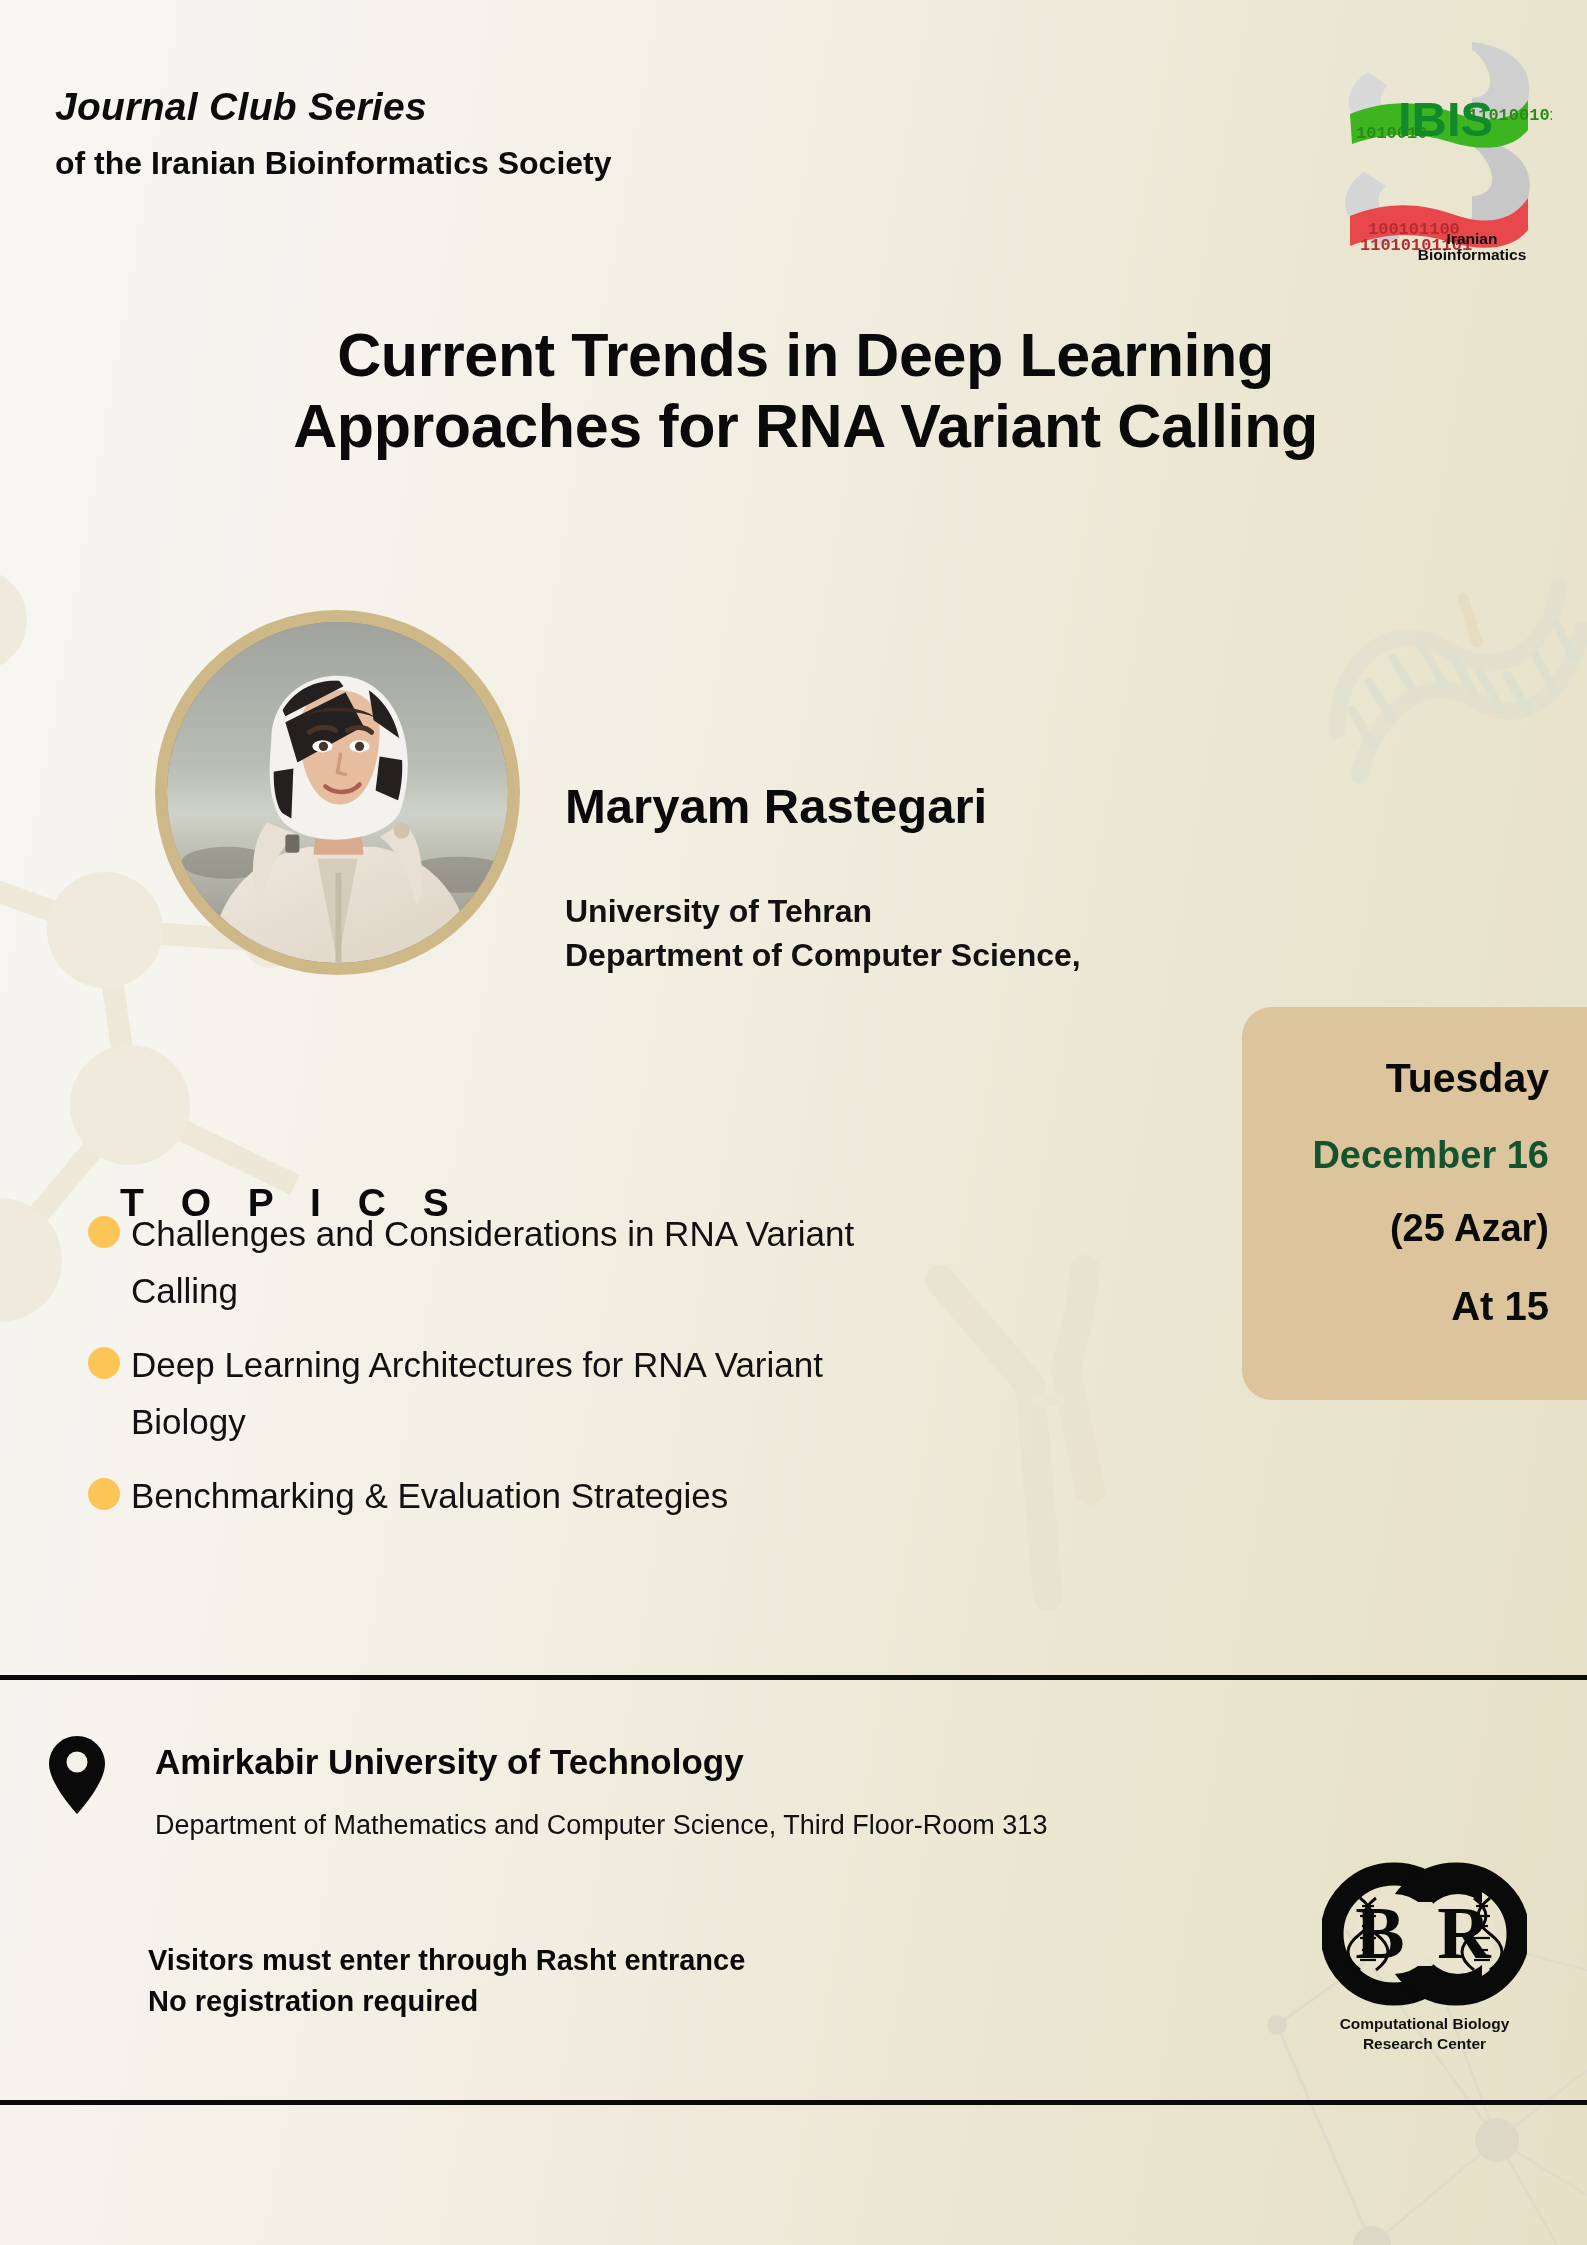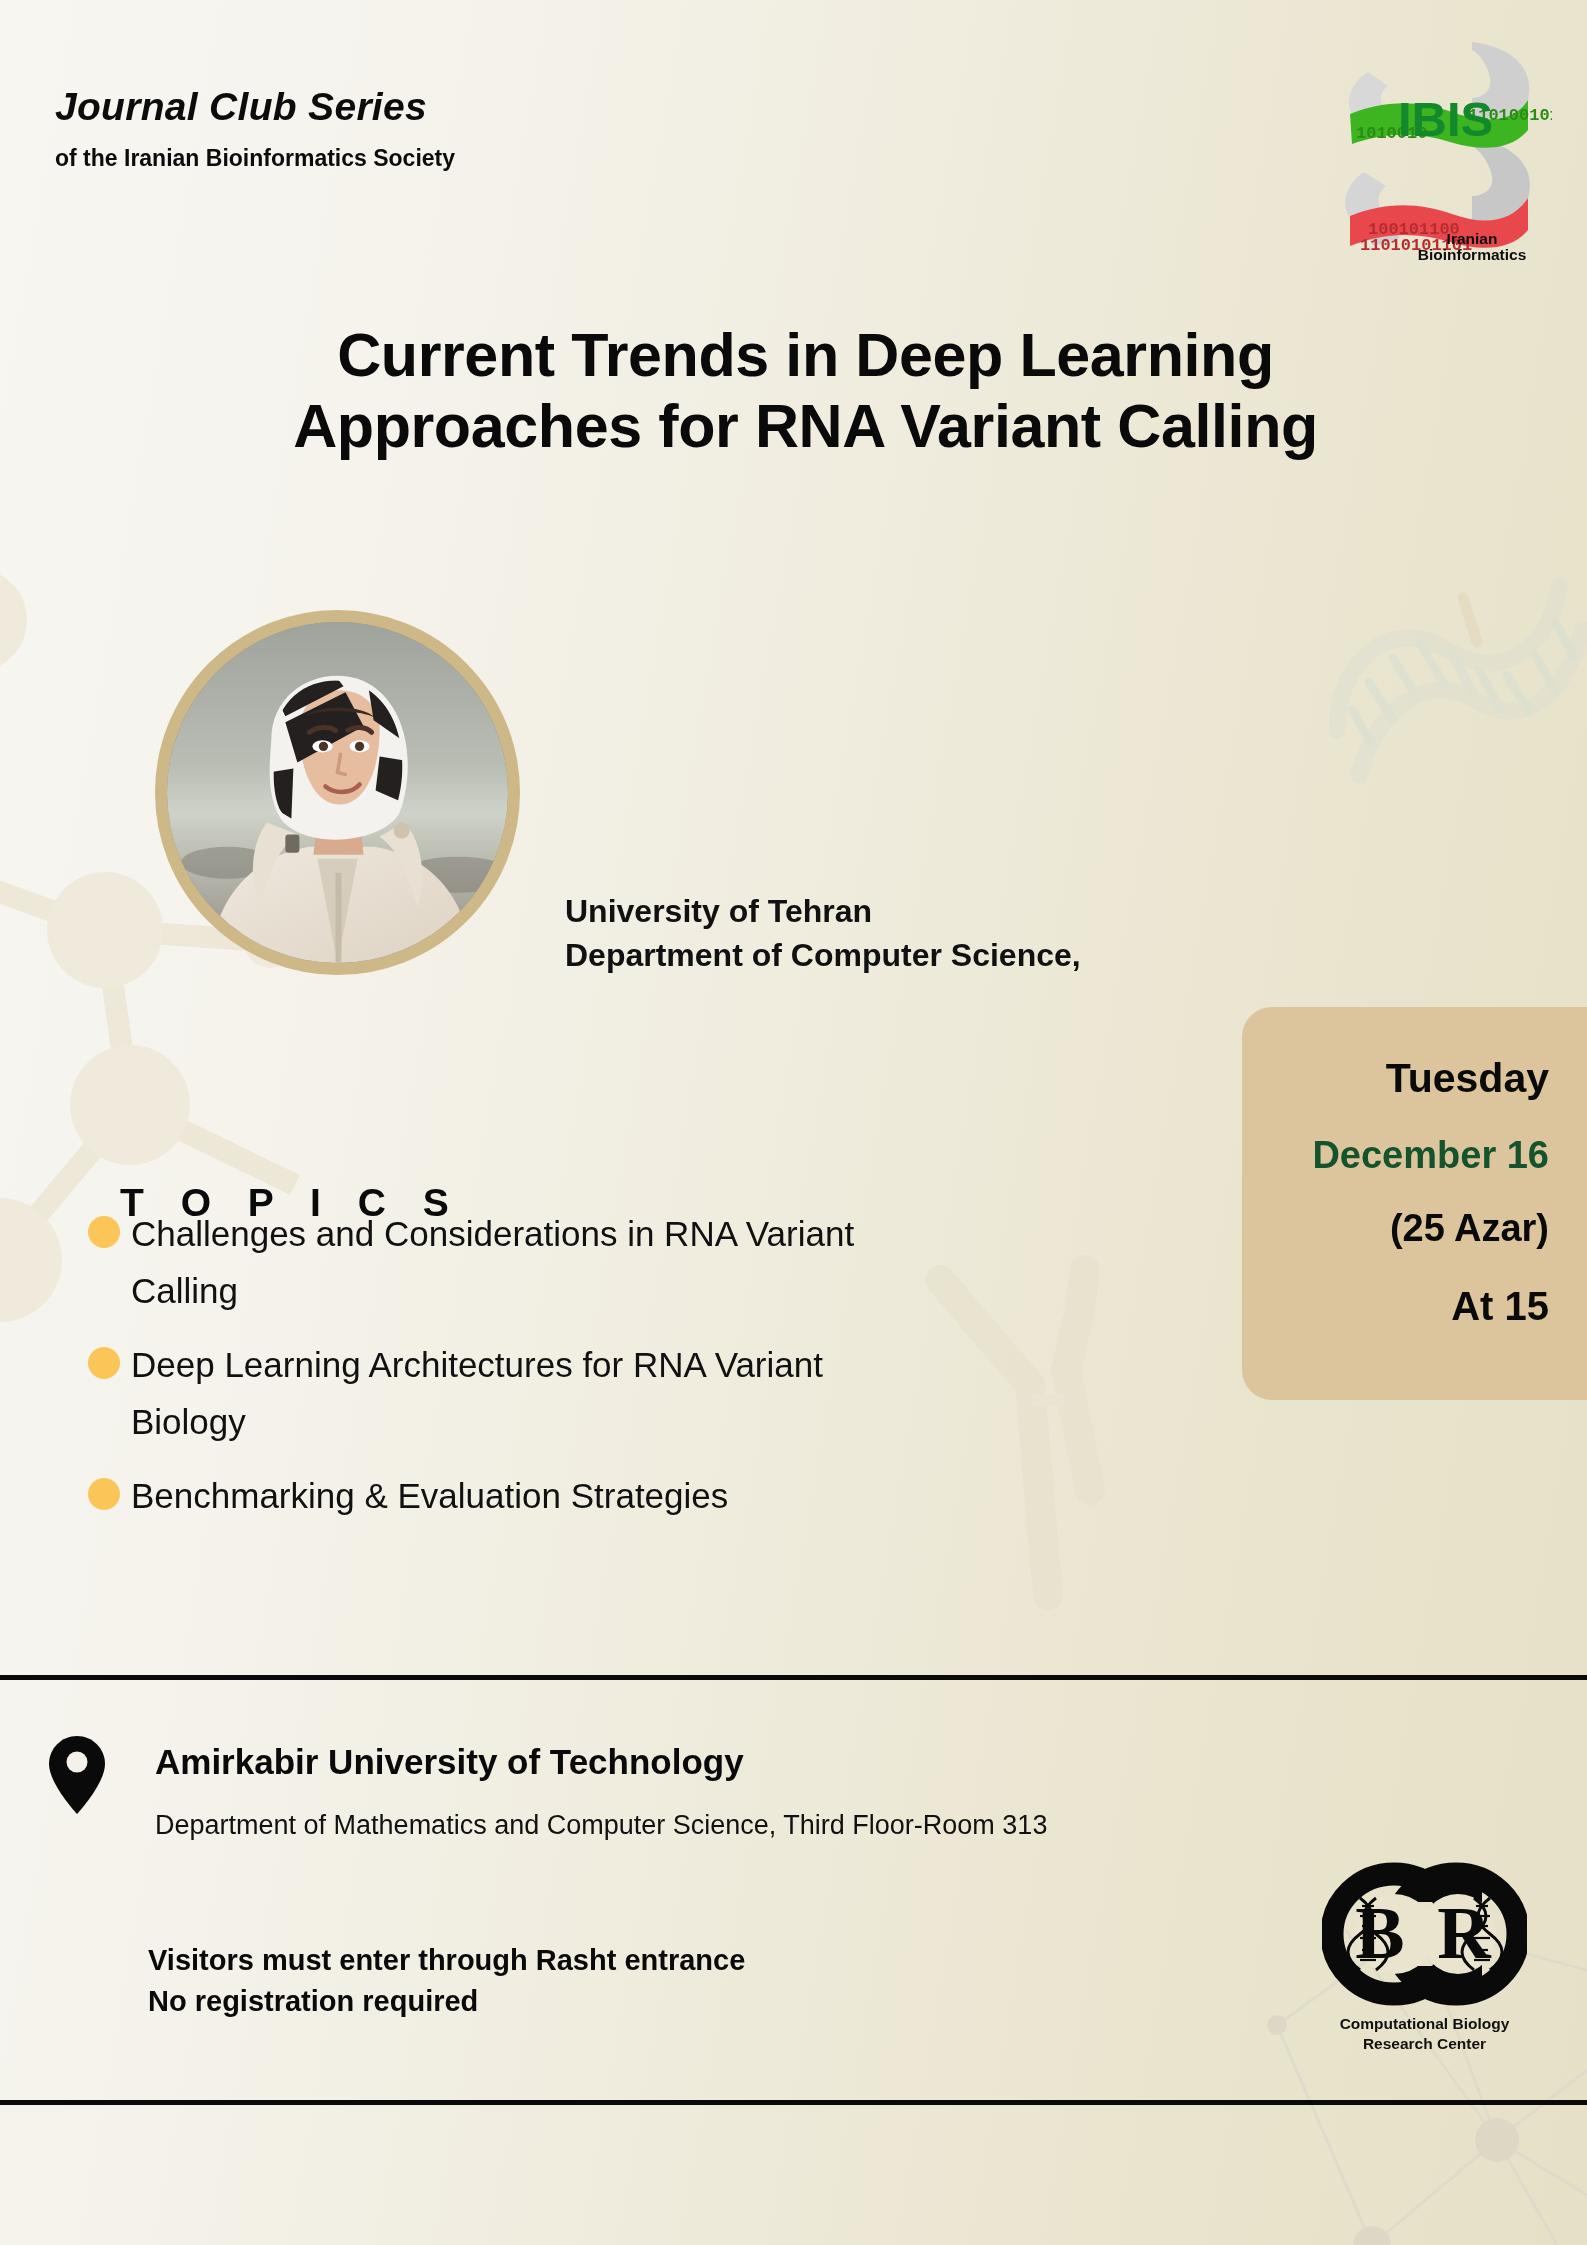--- a/index.html
+++ b/index.html
@@ -25,21 +25,21 @@
 
   
   .header { position:absolute; left:0; top:0; width:100%; height:300px; }
   .jc-series {
     position:absolute; left:55px; top:85px;
     font-size:39px; font-weight:bold; font-style:italic;
     letter-spacing:.3px; color:#0c0c0c;
   }
   .jc-sub {
     position:absolute; left:55px; top:145px;
-    font-size:23px; font-weight:bold; color:#0c0c0c;
+    font-size:32px; font-weight:bold; color:#0c0c0c;
   }
 
   
   .ibis-logo { position:absolute; right:35px; top:38px; width:230px; height:225px; }
   .ibis-logo svg { display:block; }
 
   
   .title {
     position:absolute; left:12px; top:320px; width:100%;
     text-align:center;
@@ -305,20 +305,21 @@
 
       <path d="M158 164 C168 172 184 171 192 162" stroke="#a9604f" stroke-width="4.5" fill="none" stroke-linecap="round"></path>
 
       <path d="M100 200 C86 216 80 252 92 282 C102 250 112 224 130 212 Z" fill="#e8e0d3"></path>
       <path d="M236 200 C252 214 260 250 250 284 C240 252 230 226 212 214 Z" fill="#e8e0d3"></path>
       <circle cx="234" cy="208" r="8" fill="#cfc2ae"></circle>
       <rect x="118" y="212" width="14" height="18" rx="3" fill="#6f6a62"></rect>
     </svg>
   </div>
 
+  <div class="speaker-name">Maryam Rastegari</div>
   <div class="speaker-aff">
     <div>University of Tehran</div>
     <div>Department of Computer Science,</div>
   </div>
 
   <div class="date-box">
     <div class="date-day">Tuesday</div>
     <div class="date-main">December 16</div>
     <div class="date-alt">(25 Azar)</div>
     <div class="date-time">At 15</div>

